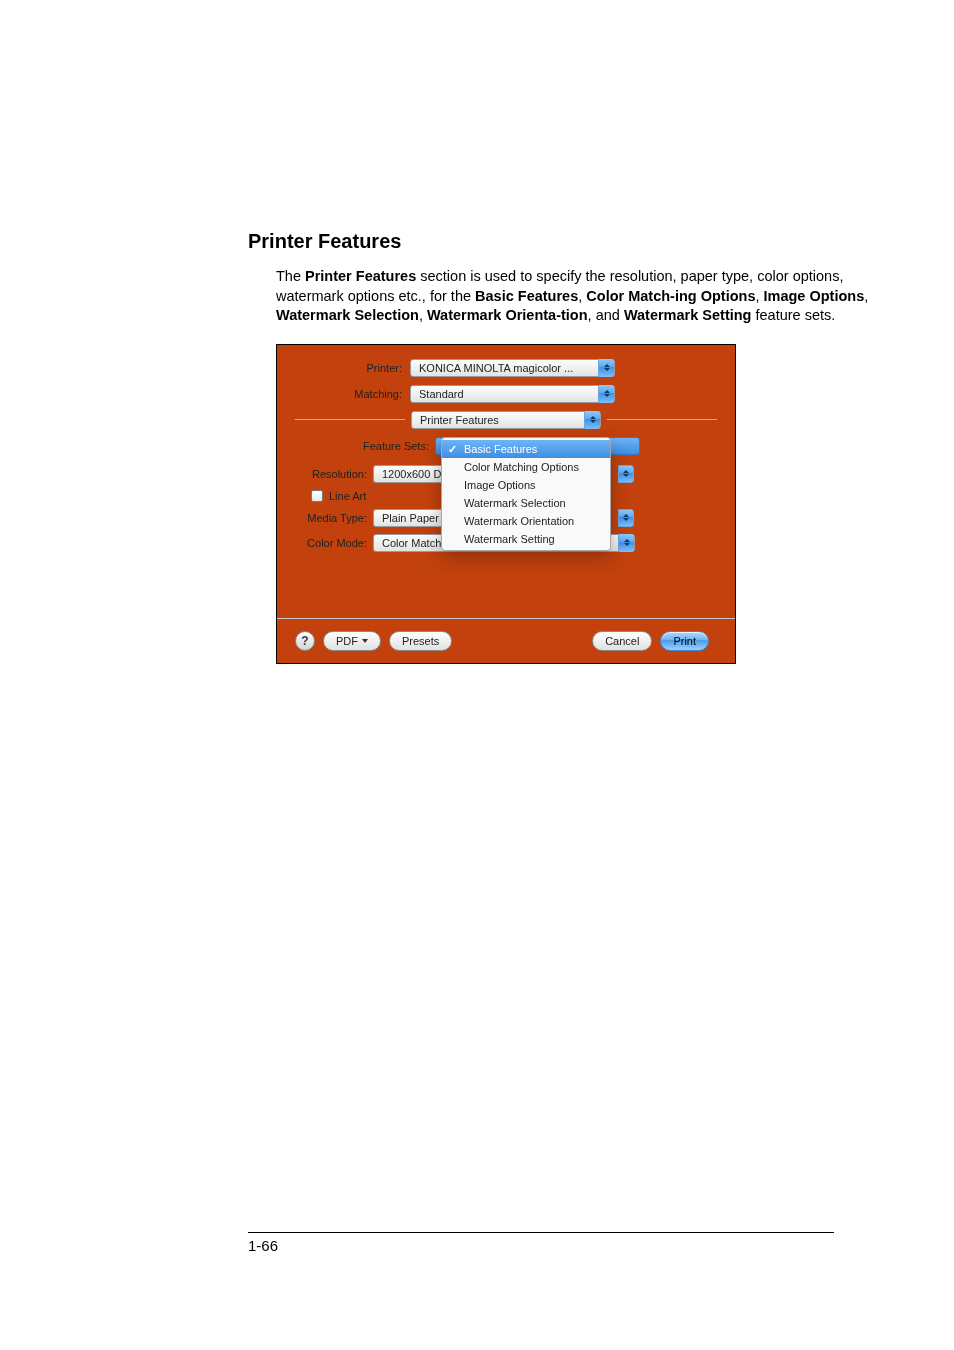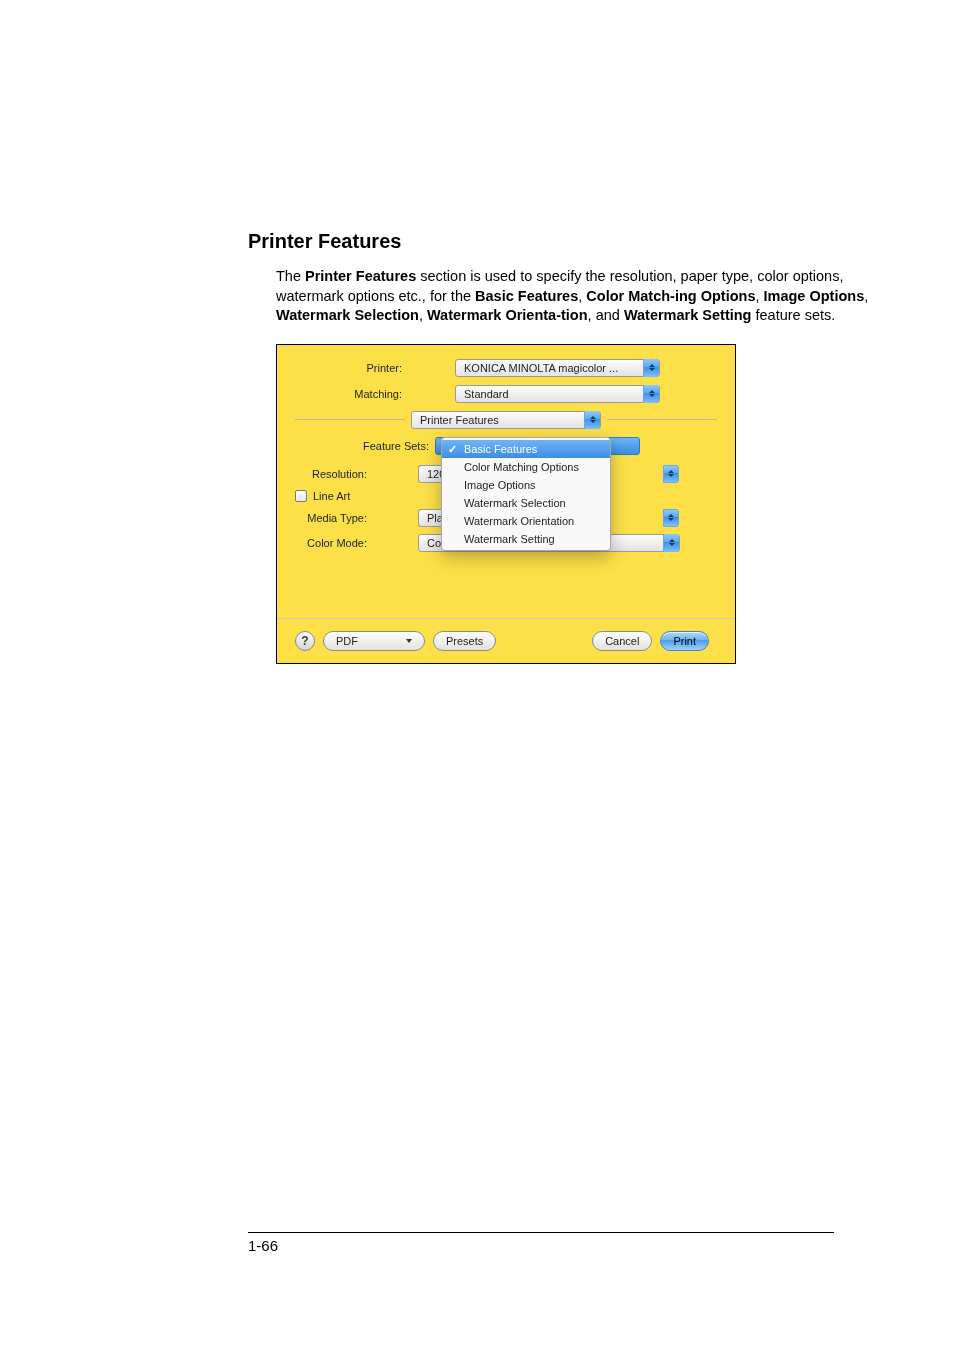--- a/index.html
+++ b/index.html
@@ -25,21 +25,21 @@
     margin-bottom: 18px;
   }
   .body-text .bold { font-weight: bold; }
 
   
   .dialog-wrap {
     margin-left: 28px;
     border: 1px solid #000;
     width: 460px;
     height: 320px;
-    background: #fde047;
+    background: #c2410c;
     font-family: "Lucida Grande", Arial, sans-serif;
     font-size: 11px;
     color: #222;
     position: relative;
     padding: 12px 18px 12px 18px;
   }
 
   .row-top {
     display: flex;
     align-items: center;
@@ -54,21 +54,20 @@
   .aqua-select {
     display: inline-flex;
     align-items: center;
     height: 18px;
     background: linear-gradient(#fdfdfd,#e3e3e3);
     border-radius: 3px;
     border: 1px solid #9a9a9a;
     box-shadow: 0 1px 0 rgba(255,255,255,.6) inset;
     padding: 0 0 0 8px;
     position: relative;
-    margin-left: 45px;
   }
   .aqua-select .val {
     flex: 1;
     white-space: nowrap;
     overflow: hidden;
   }
   .aqua-cap {
     width: 16px;
     height: 18px;
     background: linear-gradient(#8ec8ff 0%, #5aa9f3 45%, #3f90e6 46%, #7cc0ff 100%);
@@ -157,21 +156,21 @@
     margin-top:2px;
   }
   .form-row {
     display:flex;
     align-items:center;
     margin-bottom:7px;
   }
   .form-row .frlab {
     width:78px; text-align:right; padding-right:6px;
   }
-  .form-row.checkbox { }
+  .form-row.checkbox { margin-left:16px; }
   .form-row.checkbox .cb {
     width:12px; height:12px; border:1px solid #7a7a7a; border-radius:2px;
     background:linear-gradient(#fff,#e8e8e8);
     margin-right:6px;
   }
 
   .sel-small { width:100px; }
   .sel-wide  { width:280px; }
 
   .bottom-bar {
@@ -189,21 +188,20 @@
     display:flex;align-items:center;justify-content:center;
     font-weight:bold;font-size:12px;color:#3a3a3a;margin-right:8px;
   }
   .pill-btn {
     height:20px;border-radius:10px;border:1px solid #8a8a8a;
     background:linear-gradient(#fff,#e1e1e1);
     padding:0 12px;display:inline-flex;align-items:center;
     box-shadow:0 1px 0 rgba(255,255,255,.7) inset;
     margin-right:8px;
     font-size:11px;
-    gap:44px;
   }
   .pill-btn .dd-tri {
     margin-left:4px;
     width:0;height:0;border-left:3px solid transparent;border-right:3px solid transparent;border-top:4px solid #333;
   }
   .spacer{flex:1;}
   .pill-primary {
     background:linear-gradient(#aadaff 0%,#6fb4f1 45%,#4c9be8 46%,#9cd0ff 100%);
     border:1px solid #3f85cd;color:#000;
   }

